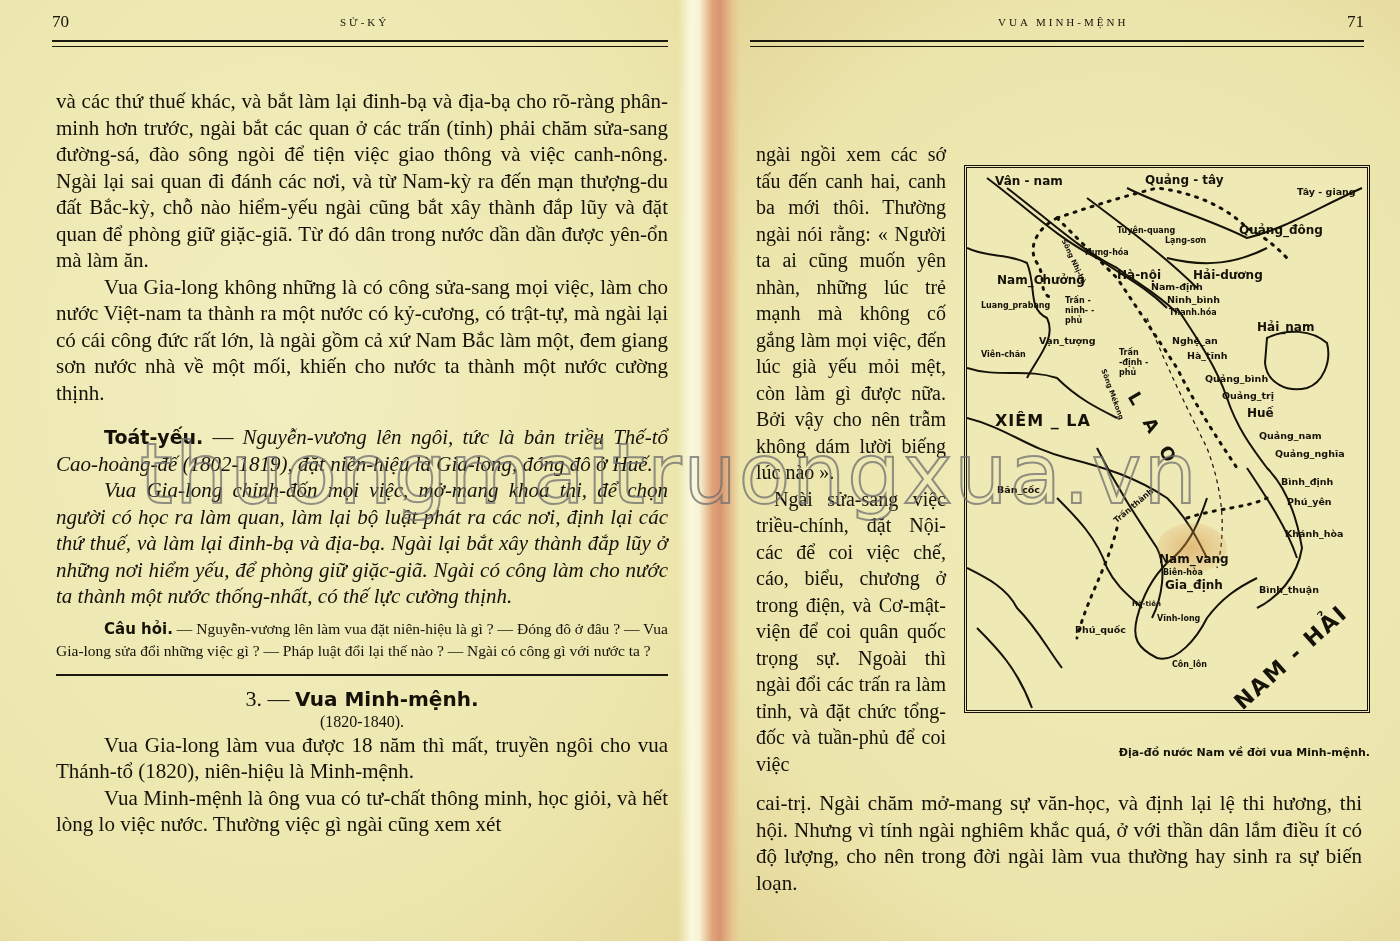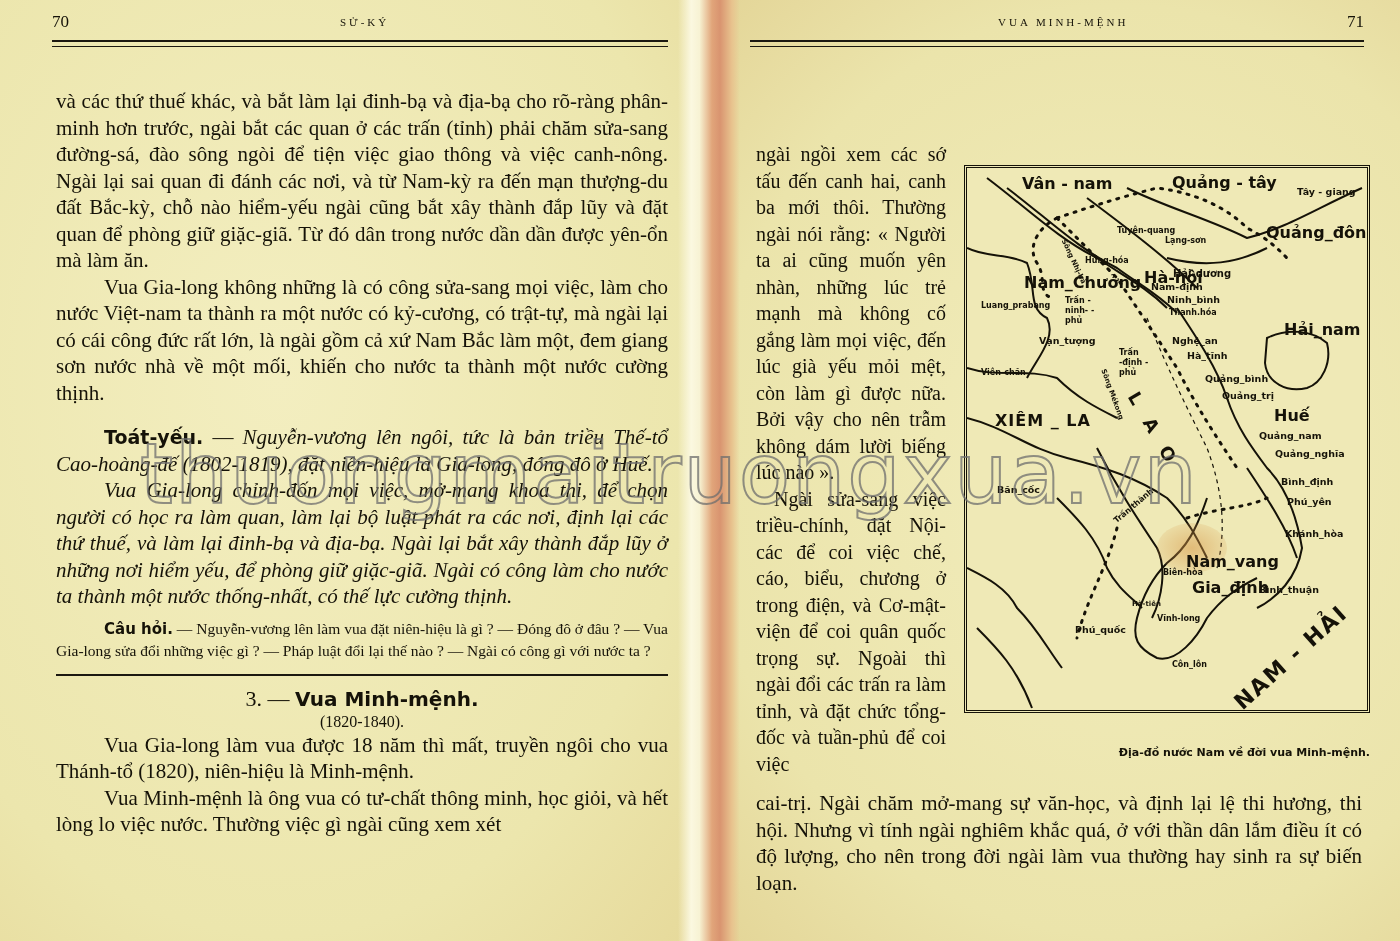--- a/index.html
+++ b/index.html
@@ -22,21 +22,21 @@
   .q { font-size:15.5px; line-height:22px; }
   .q b { font-family:"DejaVu Sans","Liberation Sans",sans-serif; font-size:15px; }
   .sep { height:2px; background:#1b1810; margin:12px 0 10px; }
   .h3 { text-align:center; font-size:22px; margin:0; line-height:26px; }
   .h3 .t { font-weight:bold; font-family:"DejaVu Sans","Liberation Sans",sans-serif; font-size:20px; }
   .years { text-align:center; font-size:16px; line-height:20px;font-family:Liberation Serif, serif; }
   .map { position:absolute; left:964px; top:165px; width:406px; height:548px; border:3px double #151208; box-sizing:border-box; background:#efe9b6; overflow:hidden; }
   .map svg { position:absolute; inset:0; }
   .ml { position:absolute; font-family:"DejaVu Sans","Liberation Sans",sans-serif; font-size:9.5px; font-weight:bold; white-space:nowrap; color:#151208; }
   .ml.big { font-size:16px; letter-spacing:1px; }
-  .ml.mid { font-size:16px;margin-left:27px; }
+  .ml.mid { font-size:12px; }
   .caption { position:absolute; left:964px; top:746px; width:406px; text-align:right; font-size:11px; font-weight:bold; font-family:"DejaVu Sans","Liberation Sans",sans-serif; }
   .watermark { position:absolute; left:140px; top:425px; font-family:"DejaVu Sans","Liberation Sans",sans-serif; font-size:84px; letter-spacing:2px; color:transparent; -webkit-text-stroke:2px rgba(110,110,110,0.75); white-space:nowrap; pointer-events:none; }
   .stain { position:absolute; left:1160px; top:520px; width:70px; height:50px; border-radius:50%; background:radial-gradient(ellipse, rgba(214,150,70,0.55), rgba(214,150,70,0)); }
 </style>
 </head>
 <body>
 
 <div class="spread">
 
   <div class="page left">
@@ -111,34 +111,34 @@
     </g>
   </svg>
   <div class="stain" style="left:190px; top:355px;"></div>
 
   <span class="ml mid" style="left:28px; top:6px">Vân - nam</span>
   <span class="ml mid" style="left:178px; top:5px">Quảng - tây</span>
   <span class="ml" style="left:330px; top:18px">Tây - giang</span>
   <span class="ml mid" style="left:272px; top:55px">Quảng_đông</span>
   <span class="ml" style="left:150px; top:58px; font-size:8px">Tuyên-quang</span>
   <span class="ml" style="left:198px; top:68px; font-size:8px">Lạng-sơn</span>
-  <span class="ml" style="left:118px; top:88px; font-size:8px">Hưng-hóa</span>
+  <span class="ml" style="left:118px; top:80px; font-size:8px">Hưng-hóa</span>
   <span class="ml mid" style="left:150px; top:100px">Hà-nội</span>
-  <span class="ml" style="left:206px; top:100px; font-size:10px">Hải-dương</span>
+  <span class="ml" style="left:226px; top:100px; font-size:12px">Hải-dương</span>
   <span class="ml" style="left:184px; top:113px">Nam-định</span>
   <span class="ml" style="left:200px; top:126px">Ninh_bình</span>
   <span class="ml" style="left:202px; top:140px; font-size:8px">Thanh.hóa</span>
   <span class="ml mid" style="left:30px; top:105px">Nam_Chưởng</span>
   <span class="ml" style="left:14px; top:133px; font-size:8px">Luang_prabang</span>
   <span class="ml" style="left:98px; top:128px; font-size:8px; white-space:normal; width:34px; line-height:10px">Trấn -ninh- -phủ</span>
   <span class="ml mid" style="left:290px; top:152px">Hải_nam</span>
   <span class="ml" style="left:205px; top:167px">Nghệ_an</span>
   <span class="ml" style="left:220px; top:182px">Hà_tĩnh</span>
   <span class="ml" style="left:72px; top:167px">Vạn_tượng</span>
-  <span class="ml" style="left:14px; top:200px; font-size:8px">Viên-chăn</span>
+  <span class="ml" style="left:14px; top:182px; font-size:8px">Viên-chăn</span>
   <span class="ml" style="left:152px; top:180px; font-size:8px; white-space:normal; width:32px; line-height:10px">Trấn -định -phủ</span>
   <span class="ml" style="left:238px; top:205px">Quảng_bình</span>
   <span class="ml" style="left:255px; top:222px">Quảng_trị</span>
   <span class="ml mid" style="left:280px; top:238px">Huế</span>
   <span class="ml big" style="left:28px; top:243px">XIÊM _ LA</span>
   <span class="ml big" style="left:175px; top:220px; transform:rotate(60deg); transform-origin:left top; font-size:18px; letter-spacing:6px">L A O</span>
   <span class="ml" style="left:140px; top:200px; transform:rotate(70deg); transform-origin:left top; font-size:7px">Sông Mékong</span>
   <span class="ml" style="left:100px; top:70px; transform:rotate(65deg); transform-origin:left top; font-size:7px">Sông Nhị-hà</span>
   <span class="ml" style="left:292px; top:262px">Quảng_nam</span>
   <span class="ml" style="left:308px; top:280px">Quảng_nghĩa</span>

